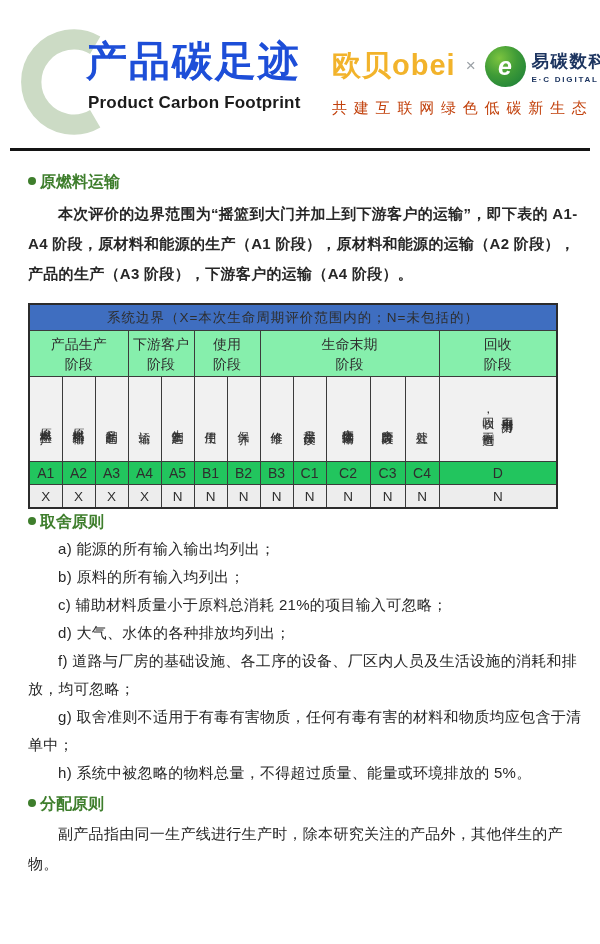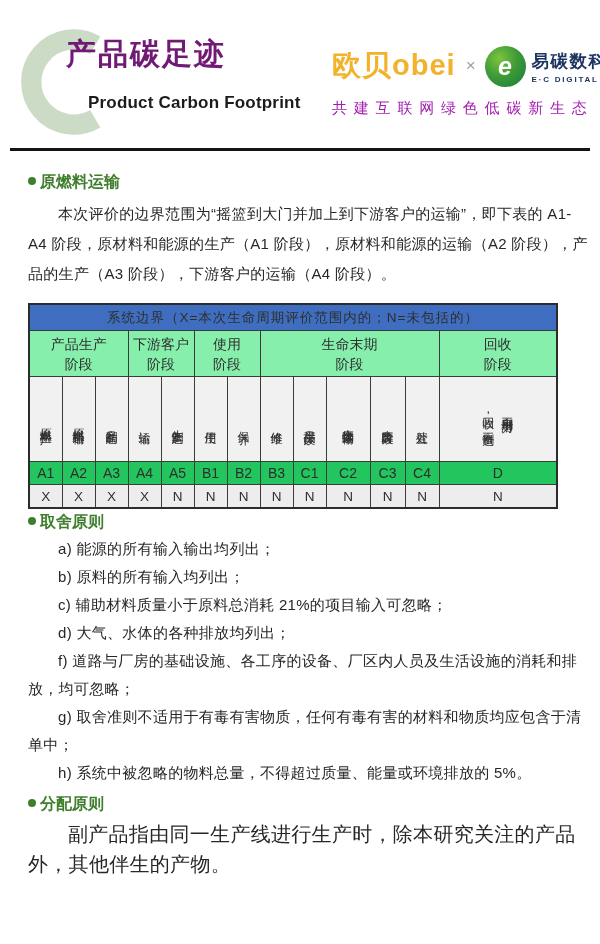--- a/index.html
+++ b/index.html
@@ -6,47 +6,47 @@
   body{
     width:600px;height:944px;overflow:hidden;background:#ffffff;
     font-family:"Liberation Sans","DejaVu Sans",sans-serif;
     -webkit-font-smoothing:antialiased;
   }
   .page{position:relative;width:600px;height:944px;background:#fff;}
 
   
   .header{position:relative;height:148px;margin:0 10px;border-bottom:3px solid #141414;}
   .c-logo{position:absolute;left:4px;top:24px;width:116px;height:116px;}
-  .main-title{position:absolute;left:56px;top:34px;font-size:30px;font-weight:800;
-    color:#701a75;letter-spacing:2px;white-space:nowrap;}
+  .main-title{position:absolute;left:76px;top:34px;font-size:41px;font-weight:800;
+    color:#1d4ed8;letter-spacing:2px;white-space:nowrap;}
   .sub-title{position:absolute;left:78px;top:93px;font-size:17px;font-weight:700;
     color:#1b1b1b;white-space:nowrap;letter-spacing:.2px;}
   .brand-right{position:absolute;left:322px;top:42px;width:268px;}
   .partner-row{display:flex;align-items:center;height:48px;}
   .obei{font-size:29px;font-weight:700;color:#f2b32b;letter-spacing:1px;white-space:nowrap;}
   .cross{font-size:17px;color:#9ba1a6;margin:0 9px 0 10px;font-weight:400;}
   .ec-circle{width:41px;height:41px;border-radius:50%;flex:0 0 41px;
     background:radial-gradient(circle at 35% 30%,#7cc43f 0%,#3f9b37 45%,#157a3a 100%);
     color:#fff;display:flex;align-items:center;justify-content:center;
     font-size:25px;font-weight:800;font-style:italic;margin-right:6px;}
   .ec-names{display:flex;flex-direction:column;justify-content:center;}
   .ec-cn{font-size:17.5px;font-weight:800;color:#1d3560;letter-spacing:1.5px;white-space:nowrap;}
   .ec-en{font-size:8px;font-weight:700;color:#1d3560;letter-spacing:1.8px;margin-top:2px;white-space:nowrap;}
-  .tagline{margin-top:9px;font-size:15px;color:#a21caf;letter-spacing:6.8px;white-space:nowrap;font-weight:500;}
+  .tagline{margin-top:9px;font-size:15px;color:#c2410c;letter-spacing:6.8px;white-space:nowrap;font-weight:500;}
 
   
   .main{padding:18px 12px 0 28px;color:#272727;}
   .sec-h{margin:0;font-size:16px;line-height:26px;font-weight:700;color:#3e7e2c;}
   .sec-h .dot{display:inline-block;width:8px;height:8px;border-radius:50%;
     background:#3e7e2c;margin-right:4px;vertical-align:2px;}
-  .para{margin:4px 0 0;font-size:15px;line-height:30px;text-indent:2em;letter-spacing:.3px;}
+  .para{margin:4px 0 0;font-size:15px;line-height:30px;text-indent:2em;letter-spacing:.3px;font-weight:bold;}
   .li,.intro{margin:0;font-size:15px;line-height:28px;text-indent:2em;letter-spacing:.3px;}
   .intro{margin-top:2px;}
   .mt{margin-top:4px;}
-  .alloc-para{margin:2px 0 0;font-size:20px;line-height:30px;text-indent:2em;letter-spacing:.3px;}
+  .alloc-para{margin:2px 0 0;font-size:15px;line-height:30px;text-indent:2em;letter-spacing:.3px;}
 
   
   table.sbt{border-collapse:collapse;table-layout:fixed;width:530px;margin-top:14px;
     border:2px solid #2c2c2c;font-family:inherit;}
   table.sbt td{border:1px solid #3b3b3b;text-align:center;vertical-align:middle;
     padding:0;color:#2e2e2e;}
   td.t-title{background:#3f6ec0;color:#ffffff;height:25px;font-size:13.5px;
     letter-spacing:1px;font-weight:500;}
   td.g-cell{height:45px;background:#86efac;font-size:14px;}
   td.g-cell div{line-height:20px;}

